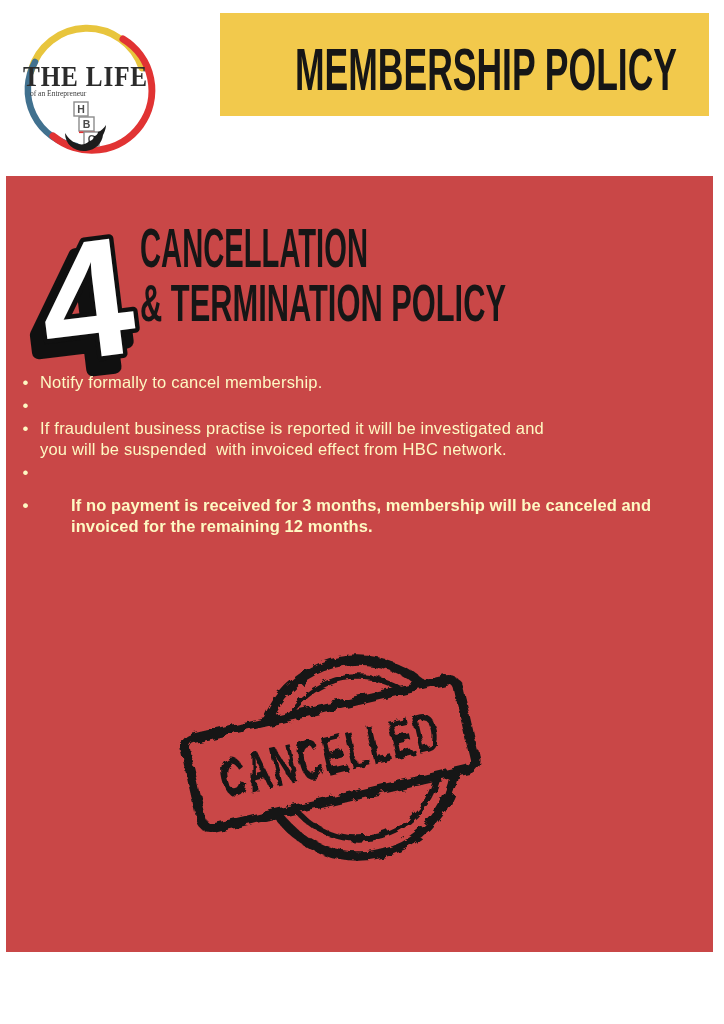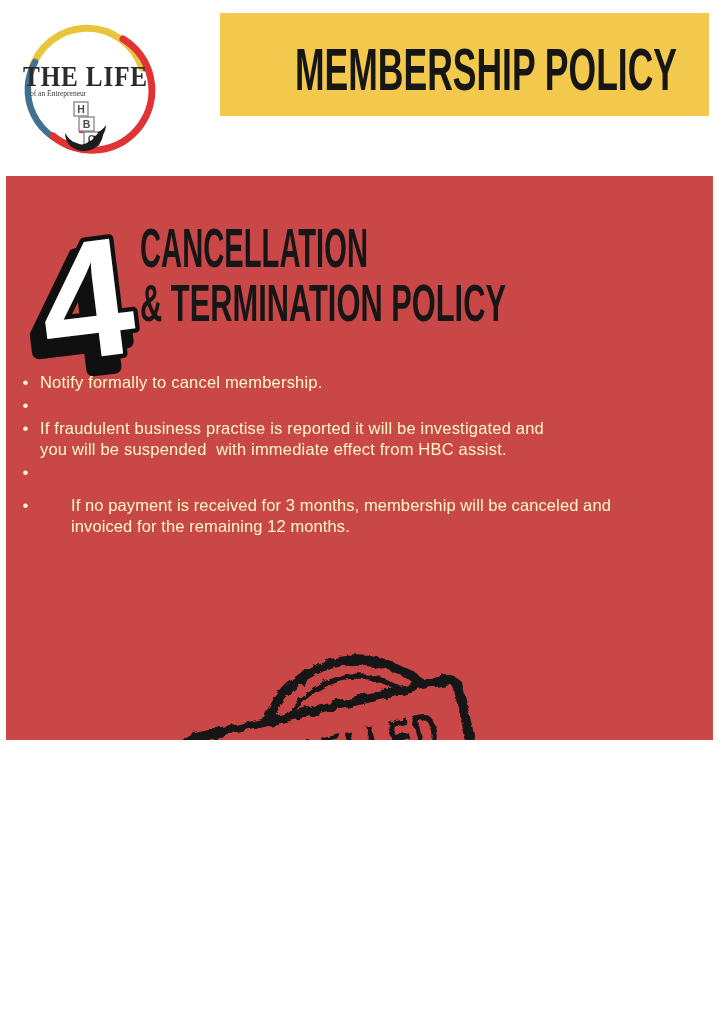--- a/index.html
+++ b/index.html
@@ -1,17 +1,17 @@
 <!DOCTYPE html>
 <html><head>
 <meta charset="utf-8">
 <style>
   html,body{margin:0;padding:0;background:#ffffff;}
   .page{
-    position:relative;width:724px;height:740px;background:#ffffff;
+    position:relative;width:724px;height:1024px;background:#ffffff;
     font-family:"Liberation Sans",sans-serif;overflow:hidden;
   }
   svg text{font-family:"Liberation Sans",sans-serif;}
   svg text.serif{font-family:"Liberation Serif",serif;}
 
   
   .banner{position:absolute;left:220px;top:13px;width:475px;height:103px;background:#f2c94c;padding-left:14px;}
   .banner svg{display:block;}
 
   
@@ -26,21 +26,21 @@
 
   
   .policy-list{
     list-style:none;margin:0;padding:0;position:absolute;left:14px;top:196px;width:700px;
     color:#fef9c3;font-size:16.5px;line-height:21px;letter-spacing:0.2px;
   }
   .policy-list li{display:flex;gap:9px;margin:0 0 2px 0;}
   .dot{flex:0 0 11px;text-align:center;}
   .dot::before{content:"\2022";font-size:17px;}
   .bullet-text{white-space:pre-wrap;}
-  li.emphasis{font-weight:normal;margin-top:12px;letter-spacing:0.1px;gap:40px;}
+  li.emphasis{font-weight:bold;margin-top:12px;letter-spacing:0.1px;gap:40px;}
 
   
   .stamp{position:absolute;left:172px;top:452px;width:350px;height:260px;}
 </style>
 </head>
 <body>
 
 <div class="page">
 
   <svg class="logo" viewBox="0 0 170 158" aria-hidden="true">
@@ -95,21 +95,21 @@
       <li>
         <span class="dot"></span>
         <span class="bullet-text">Notify formally to cancel membership.</span>
       </li>
       <li>
         <span class="dot"></span>
       </li>
       <li>
         <span class="dot"></span>
         <span class="bullet-text">If fraudulent business practise is reported it will be investigated and
-you will be suspended  with immediate effect from HBC assist.</span>
+you will be suspended  with invoiced effect from HBC network.</span>
       </li>
       <li>
         <span class="dot"></span>
       </li>
       <li class="emphasis">
         <span class="dot"></span>
         <span class="bullet-text">If no payment is received for 3 months, membership will be canceled and
 invoiced for the remaining 12 months.</span>
       </li>
     </ul>

